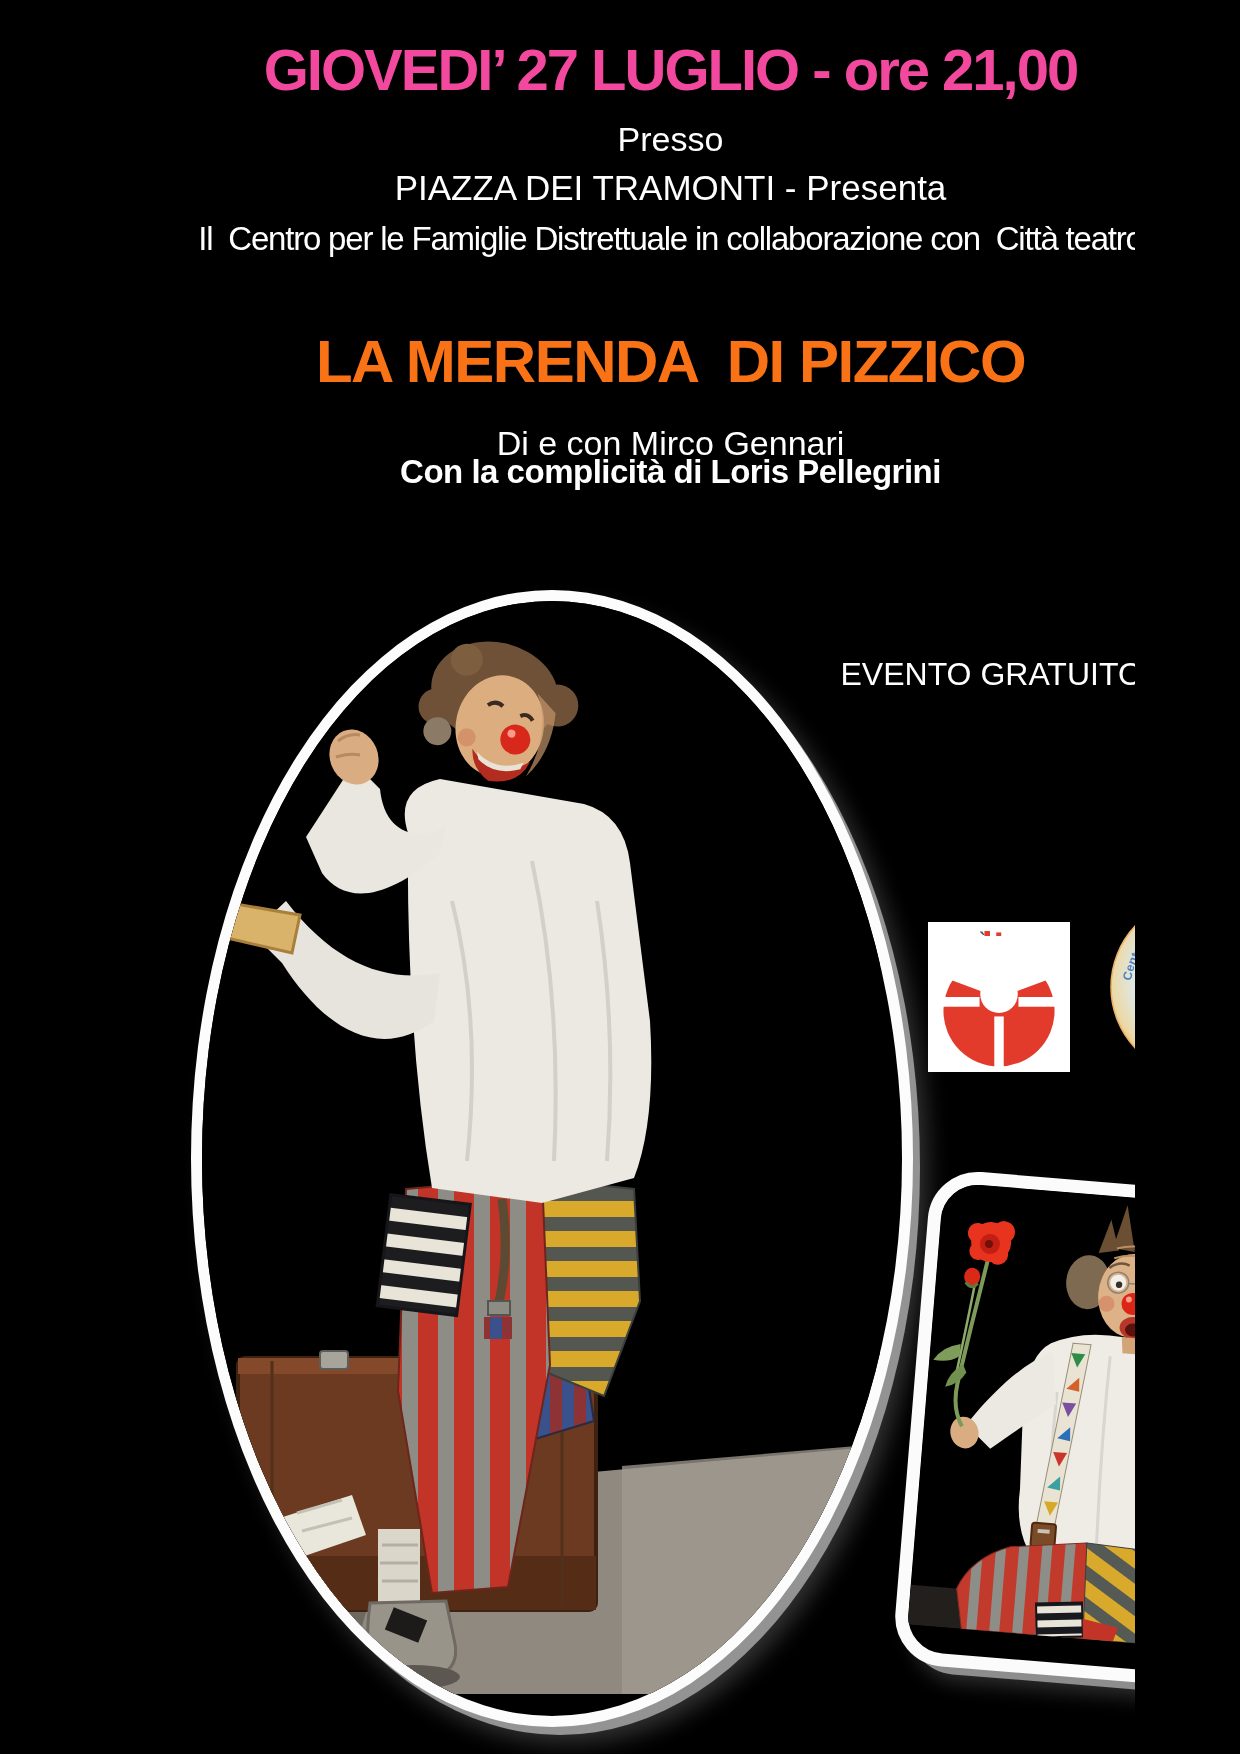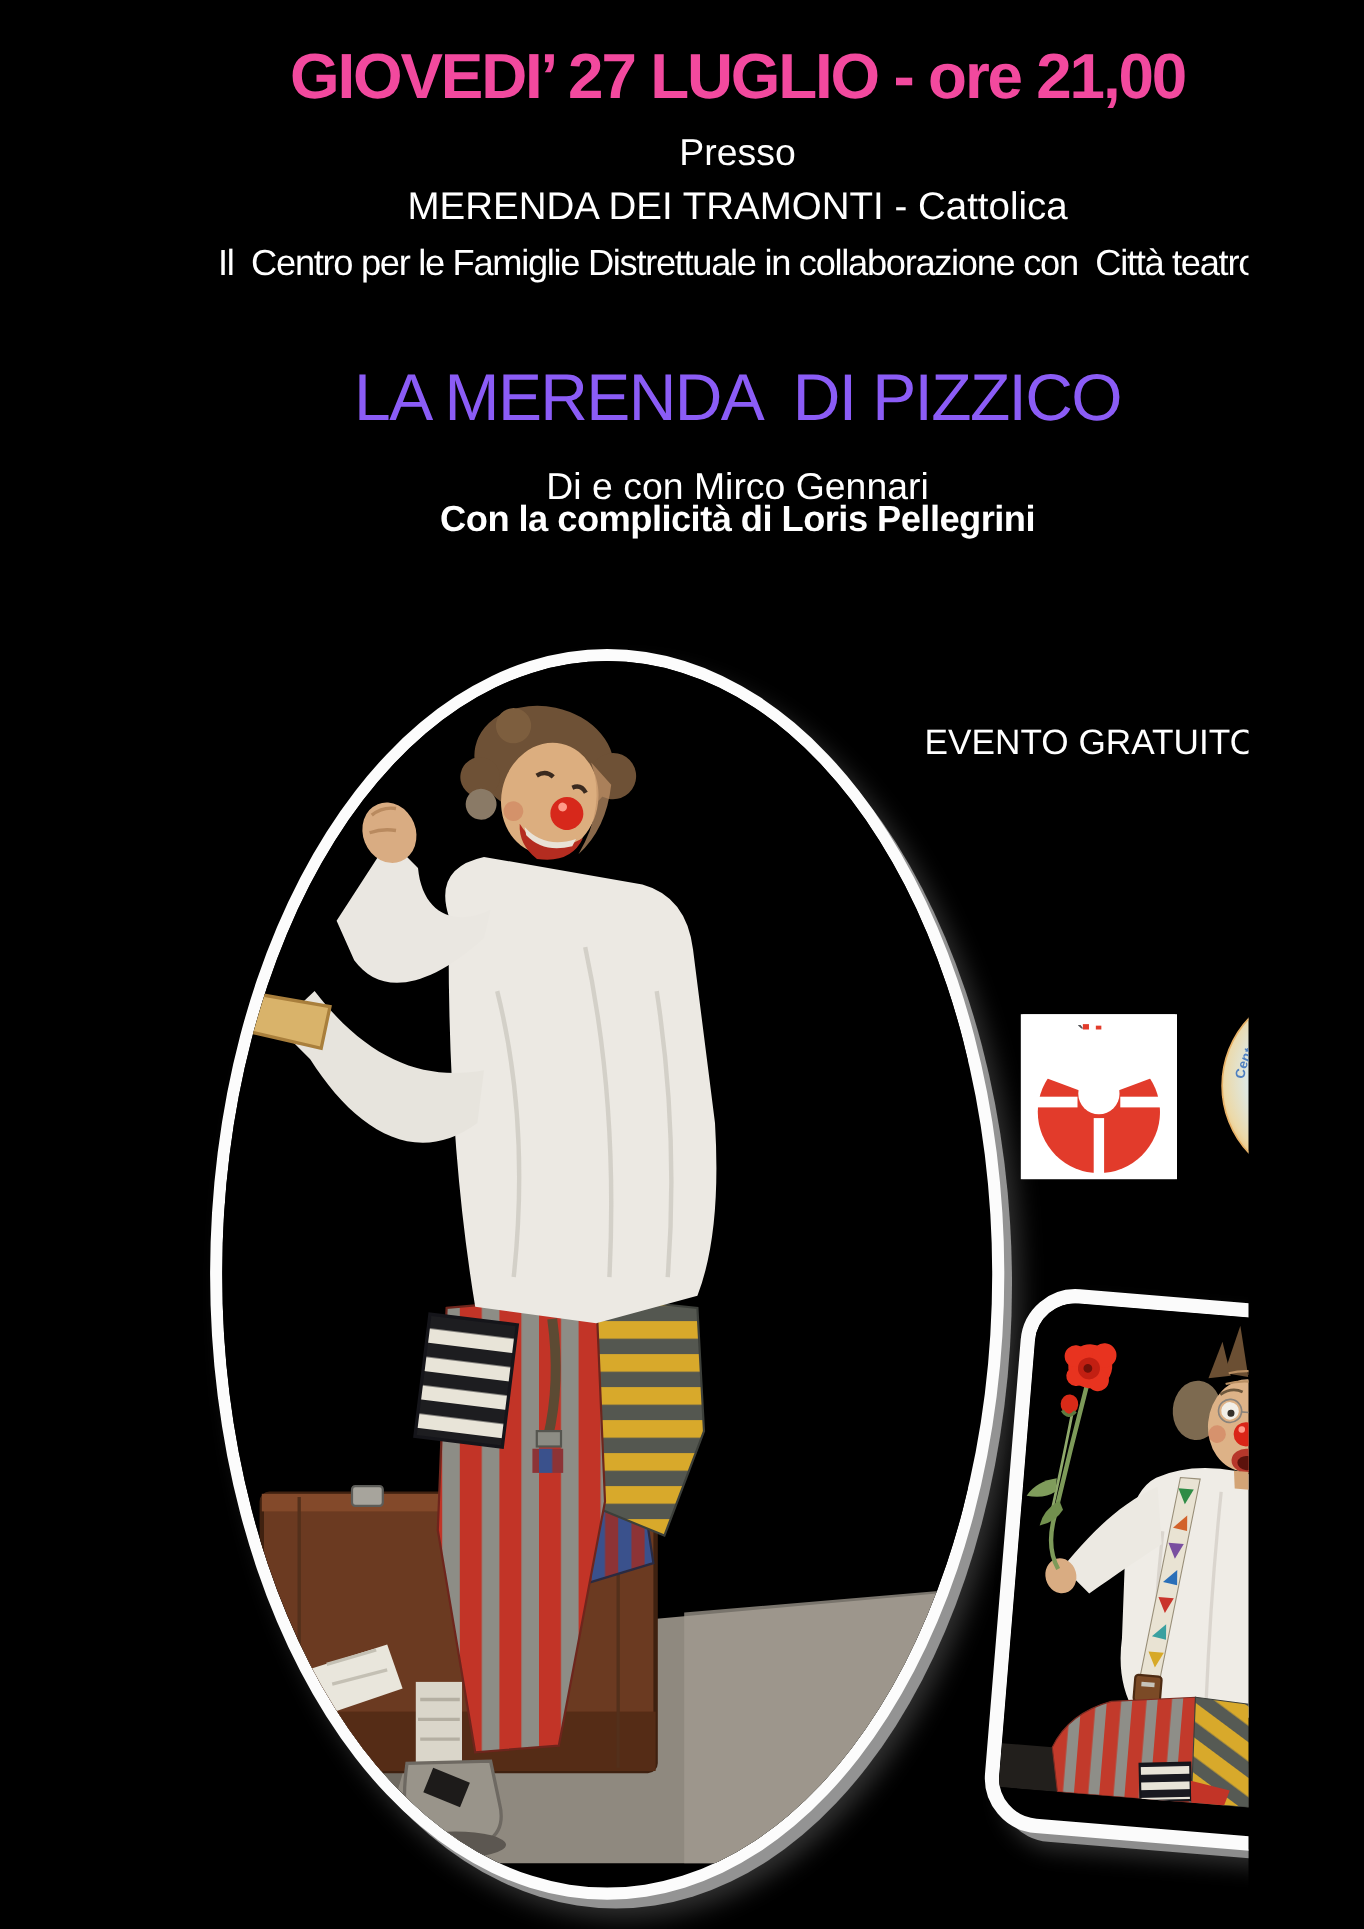--- a/index.html
+++ b/index.html
@@ -5,21 +5,21 @@
   html,body{margin:0;padding:0;background:#000;}
   .poster{position:relative;width:1029px;height:1754px;margin:0 auto;background:#000;
           font-family:"Liberation Sans",sans-serif;overflow:hidden;}
   .hline{position:absolute;left:0;width:1130px;text-align:center;color:#fff;
          white-space:pre;line-height:1.05;}
   .l-date{top:40px;font-size:58px;font-weight:bold;letter-spacing:-2px;color:#f2499e;}
   .l-presso{top:122px;font-size:34px;}
   .l-venue{top:170px;font-size:35px;}
   .l-org{top:222px;font-size:33px;letter-spacing:-1.2px;}
   .l-presenta{top:280px;font-size:34px;}
-  .l-title{top:330px;font-size:60px;font-weight:normal;letter-spacing:-1.5px;color:#8b5cf6;}
+  .l-title{top:330px;font-size:60px;font-weight:bold;letter-spacing:-1.5px;color:#f97316;}
   .l-by{top:414px;font-size:34px;margin-top:12px;}
   .l-acc{top:455px;font-size:33px;font-weight:bold;letter-spacing:-0.5px;}
   .info-line{position:absolute;left:735px;width:450px;text-align:left;color:#fff;
              font-size:32px;white-space:pre;}
   .i1{top:656px;} .i2{top:713px;} .i3{top:770px;}
   .oval{position:absolute;left:85px;top:590px;width:700px;height:1115px;border-radius:50%;
         border:11px solid #fcfcfc;background:#000;overflow:hidden;
         box-shadow:8px 9px 0 -1px #939393,15px 17px 22px rgba(90,90,90,.55);}
   .oval svg{display:block;width:678px;height:1093px;}
   .ct-box{position:absolute;left:822px;top:922px;width:142px;height:150px;background:#fff;}
@@ -32,21 +32,21 @@
          box-shadow:12px 9px 0 -2px #8d8d8d,18px 14px 20px rgba(80,80,80,.6);}
   .frame svg{display:block;width:314px;height:444px;}
 </style>
 </head>
 <body>
 
 <div class="poster">
 
   <div class="hline l-date">GIOVEDI’ 27 LUGLIO - ore 21,00</div>
   <div class="hline l-presso">Presso</div>
-  <div class="hline l-venue">MERENDA DEI TRAMONTI - Cattolica</div>
+  <div class="hline l-venue">PIAZZA DEI TRAMONTI - Presenta</div>
   <div class="hline l-org">Il  Centro per le Famiglie Distrettuale in collaborazione con  Città teatro</div>
   <div class="hline l-title">LA MERENDA  DI PIZZICO</div>
   <div class="hline l-by">Di e con Mirco Gennari</div>
   <div class="hline l-acc">Con la complicità di Loris Pellegrini</div>
 
   <div class="info-line i1">EVENTO GRATUITO</div>
 
   <div class="oval">
     <svg viewBox="0 0 678 1093" preserveAspectRatio="none">
       <defs>

